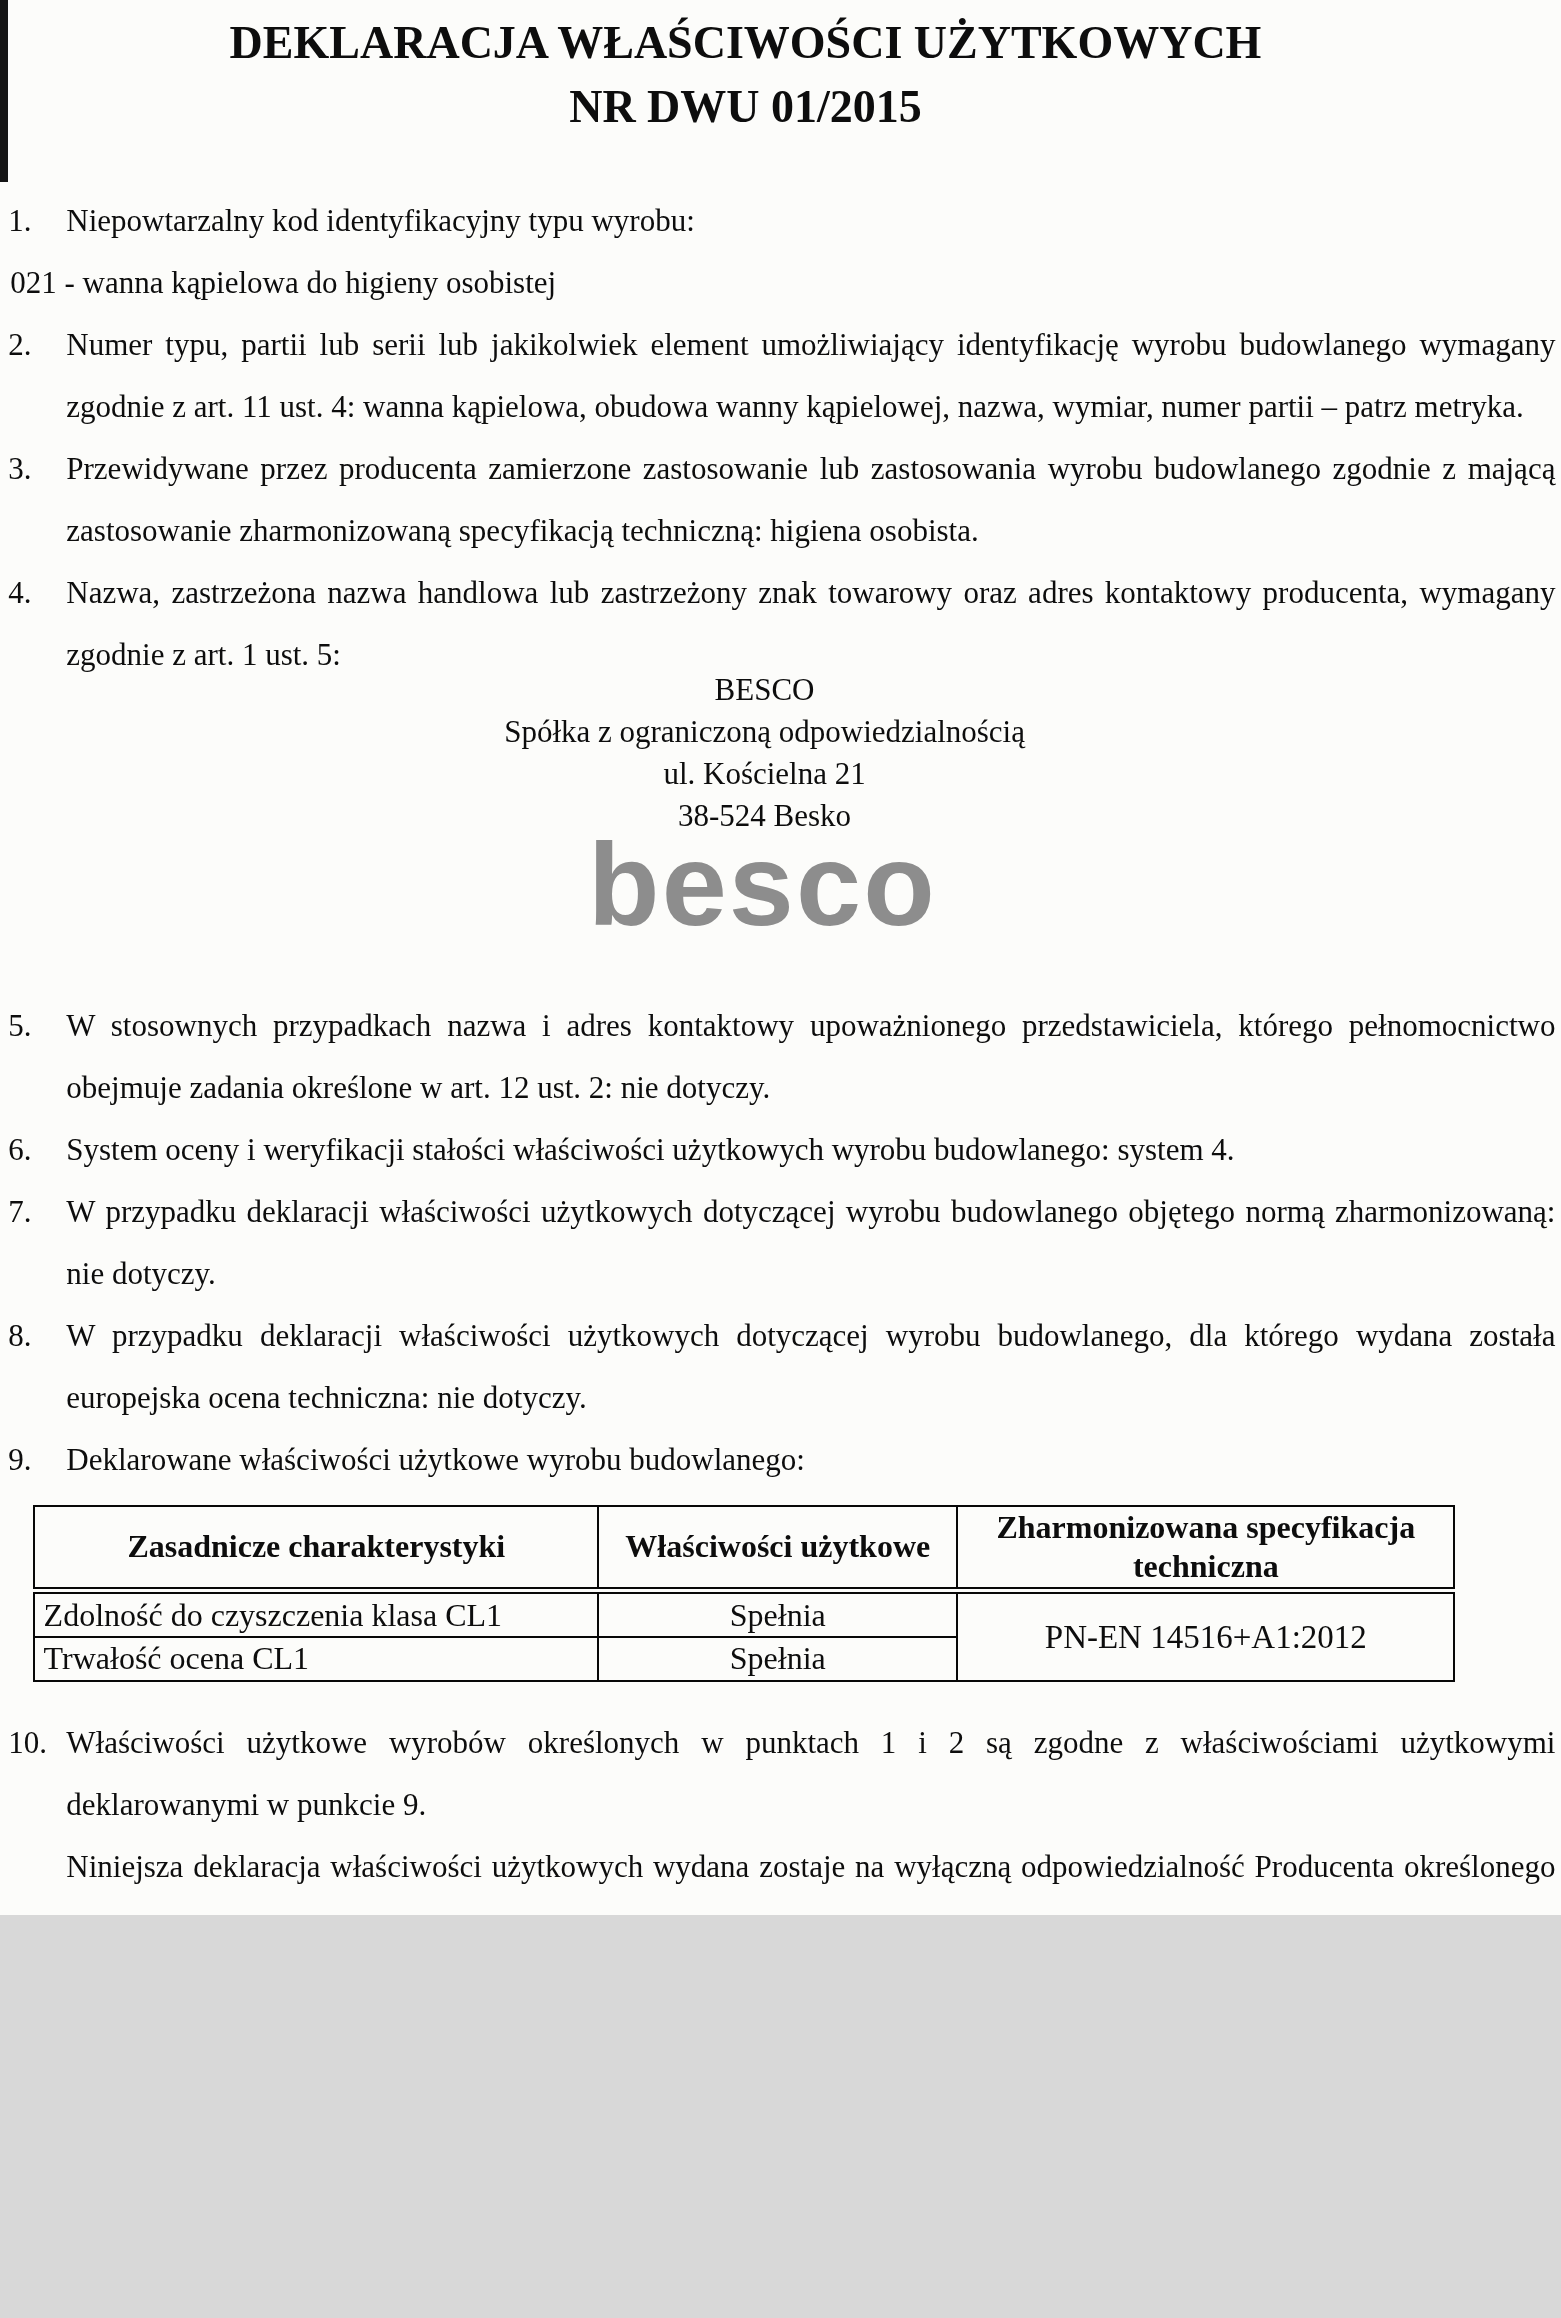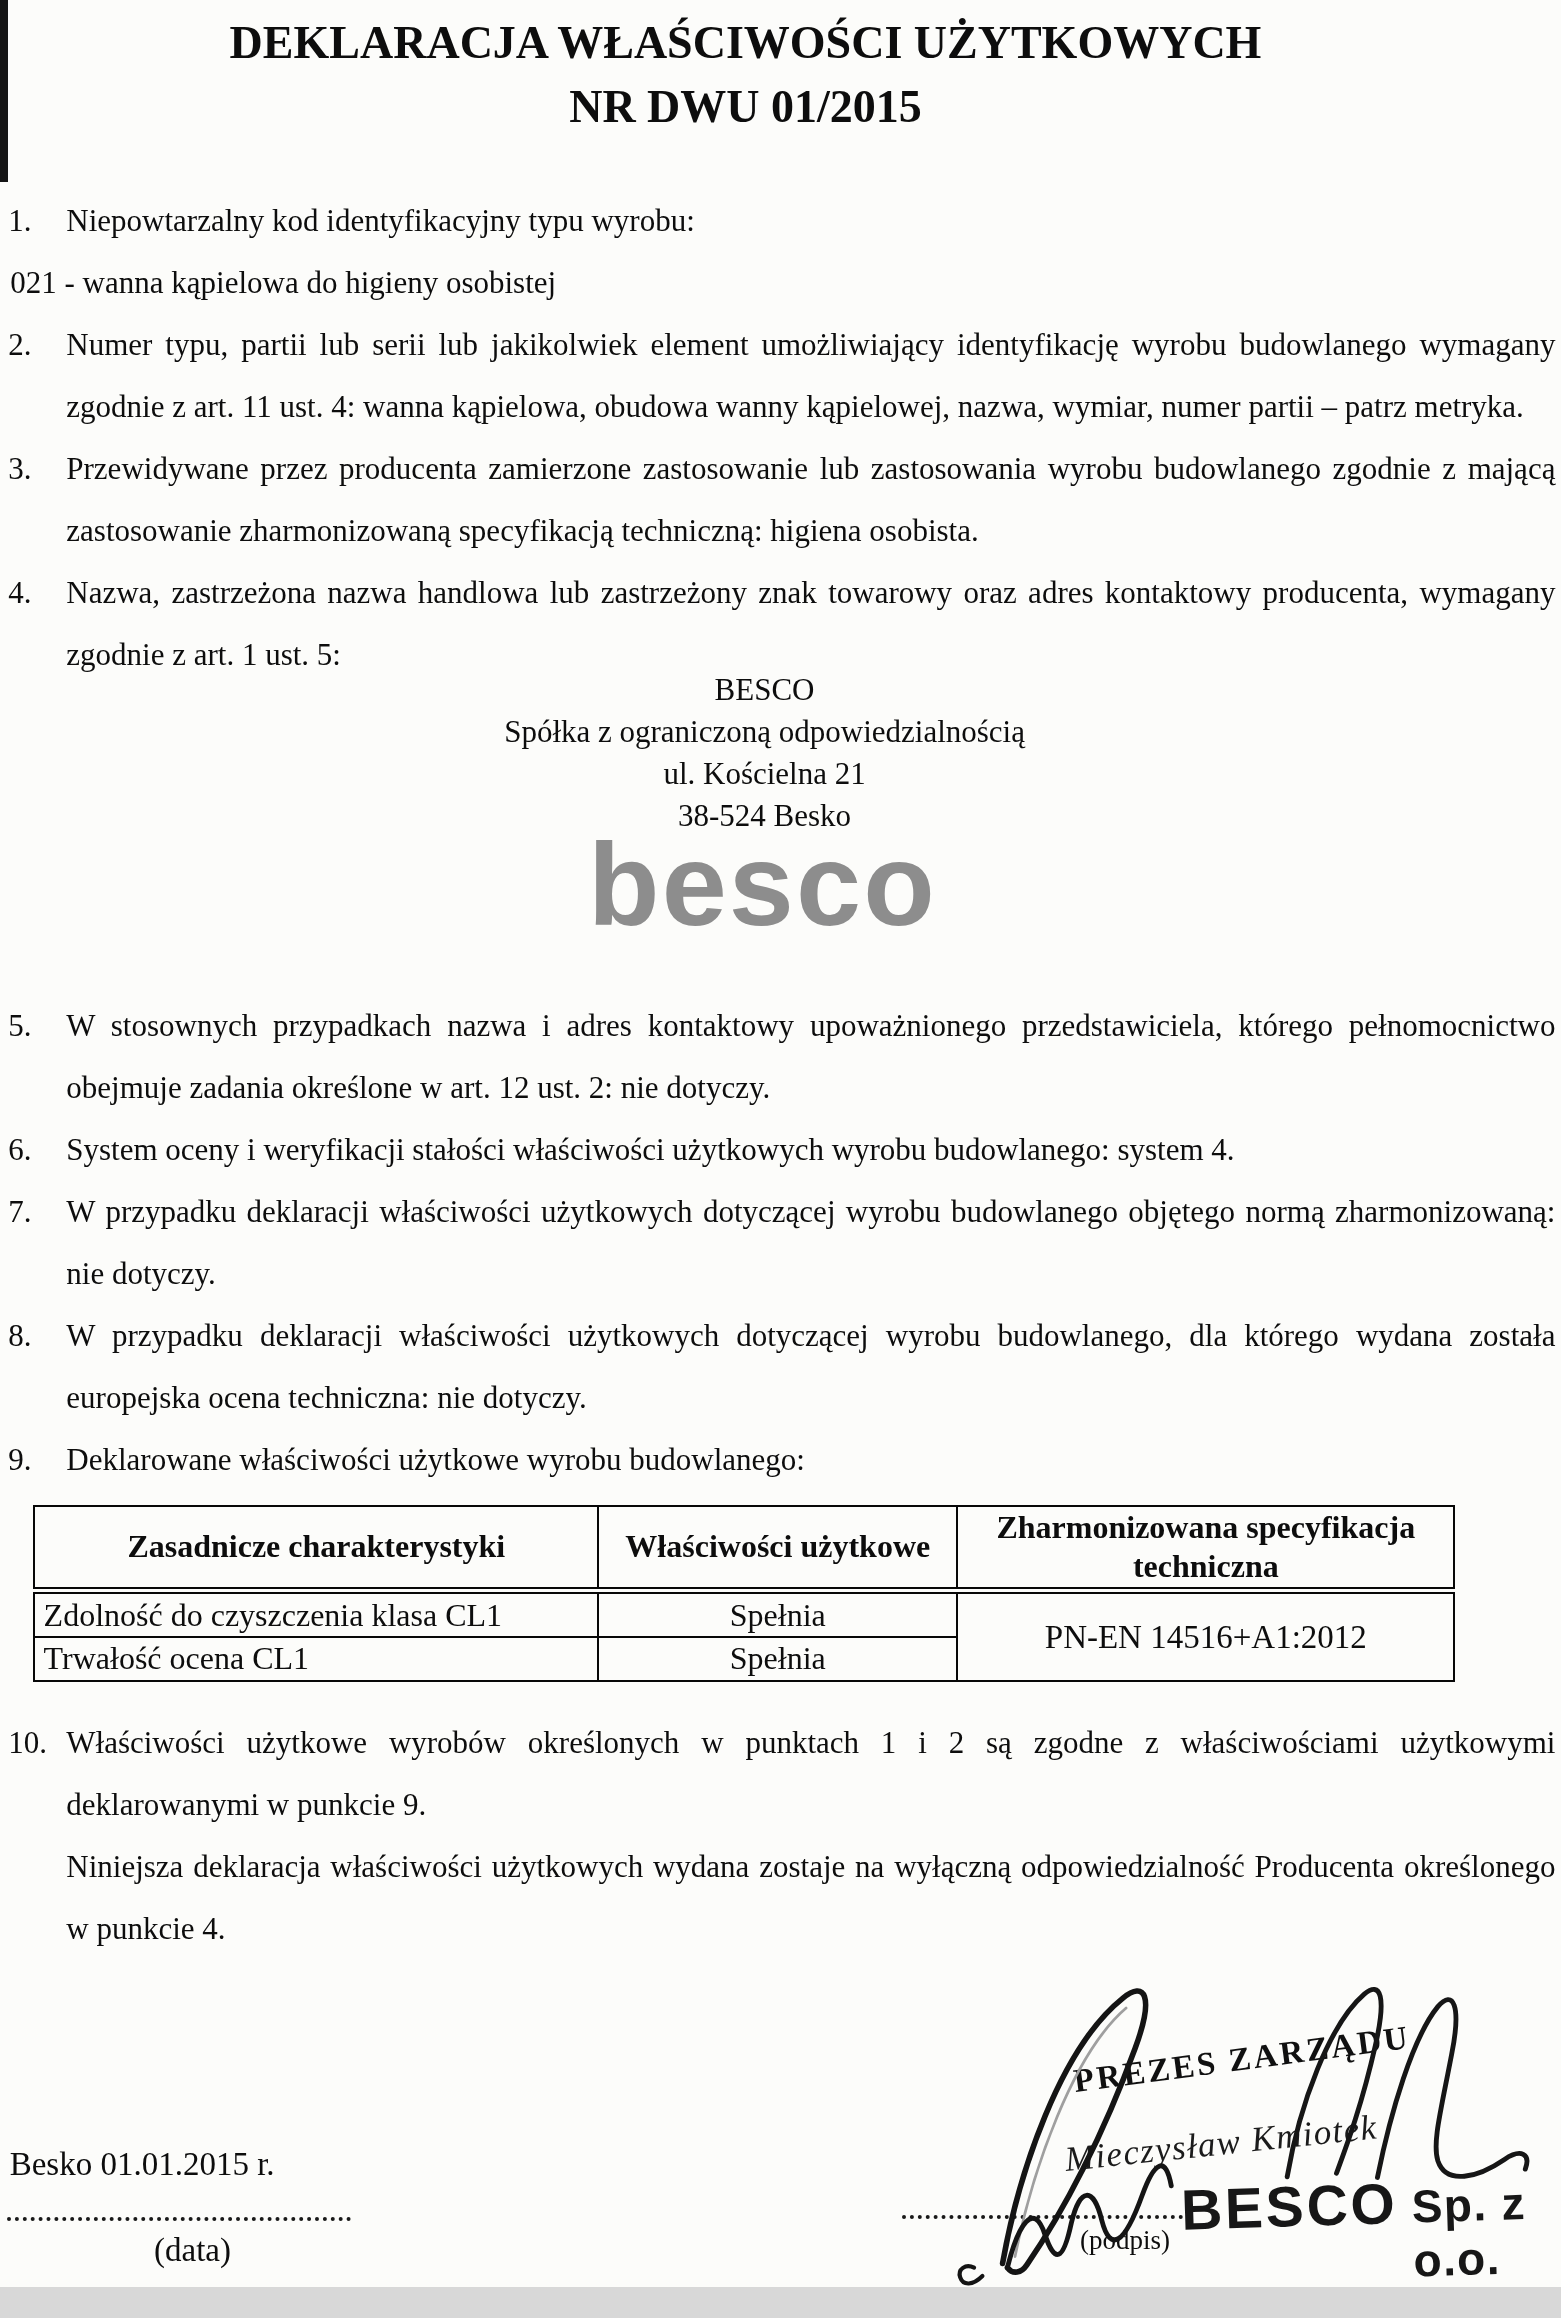--- a/index.html
+++ b/index.html
@@ -1,18 +1,18 @@
 <!DOCTYPE html>
 <html style="font-size:11px"><head>
 <meta charset="utf-8">
 <style>
   html,body{margin:0;padding:0;background:#d8d8d8;}
   .page{
     position:relative;
-    width:1561px;height:2287px;
+    width:1561px;height:1915px;
     margin:0 auto;
     background:#fcfcfa;
     font-family:"Liberation Serif", serif;
     color:#0d0d0d;
     overflow:hidden;
   }
   .scan-edge{position:absolute;left:0;top:0;width:8.3px;height:182px;background:#151515;}
   .doc-title{
     padding-top:11px;
     text-align:center;

